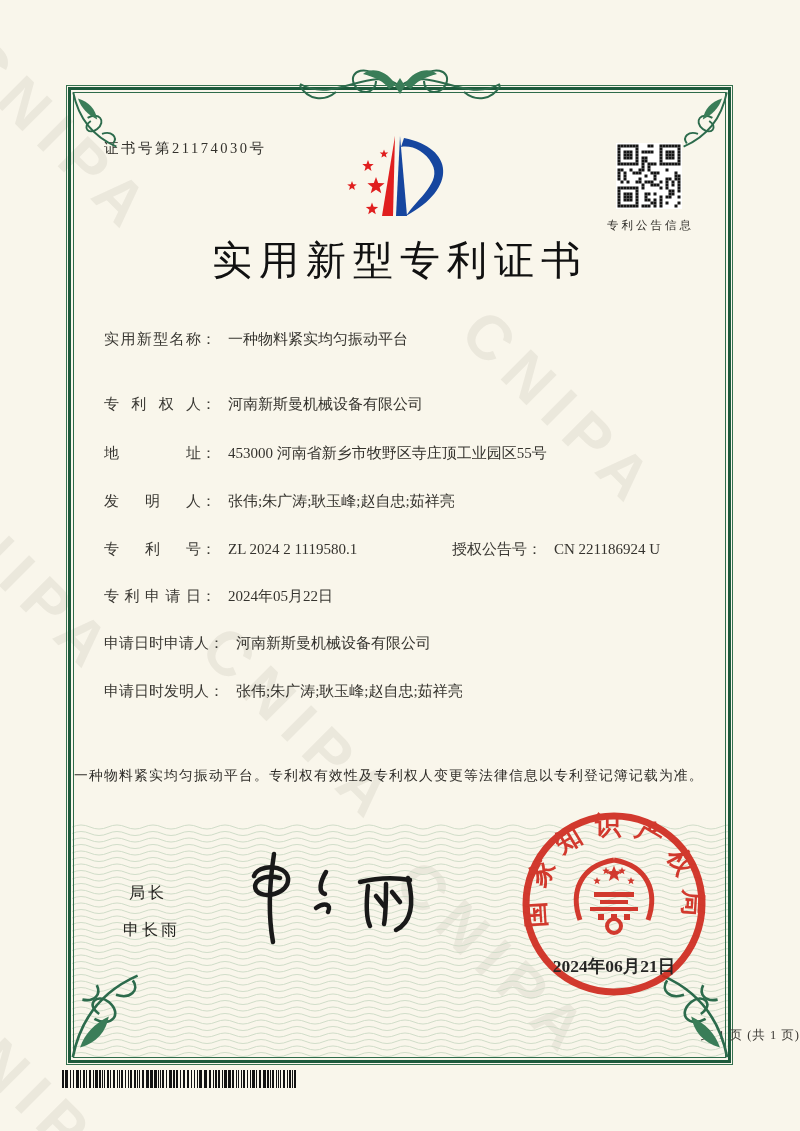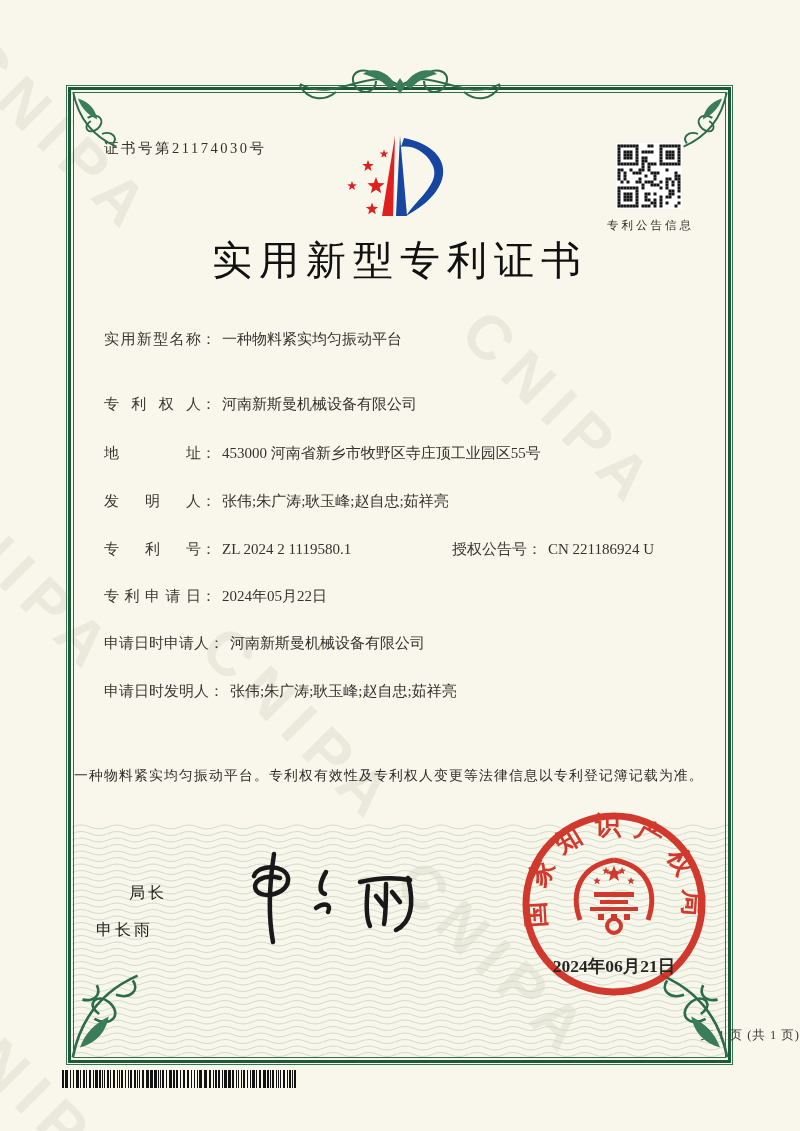--- a/index.html
+++ b/index.html
@@ -33,31 +33,31 @@
   #logo{position:absolute;left:338px;top:128px;z-index:2;}
   .qr-wrap{position:absolute;left:604px;top:143px;z-index:2;width:90px;text-align:right;}
   #qr{display:block;margin:0 auto;background:#fff;}
   .qr-caption{margin-top:9px;font-size:11.5px;letter-spacing:3px;color:#2f2d28;}
   .page-title{position:absolute;left:0;top:233px;width:800px;z-index:2;
     text-align:center;font-size:40px;font-weight:normal;letter-spacing:7px;color:#111;}
   
   .row{position:absolute;left:104px;z-index:2;font-size:15px;color:#3a3833;white-space:nowrap;}
   .lbl{display:inline-block;min-width:97px;text-align:justify;text-align-last:justify;}
   .colon{display:inline-block;}
-  .val{margin-left:6px;color:#35332e;}
+  .val{margin-left:12px;color:#35332e;}
   .col2{position:absolute;left:348px;top:0;white-space:nowrap;}
   .lbl2{display:inline-block;}
   
   .statement{position:absolute;left:74px;top:762px;width:652px;z-index:2;
     font-size:13.8px;line-height:28px;letter-spacing:1.2px;color:#2f2d29;}
   .statement .l1{text-indent:2em;}
   
   .sig-title{position:absolute;left:129px;top:883px;z-index:2;font-size:16px;letter-spacing:3px;
     font-family:"Liberation Sans","DejaVu Sans",sans-serif;color:#23221f;}
-  .sig-name{position:absolute;left:96px;top:920px;z-index:2;font-size:16px;letter-spacing:3px;
+  .sig-name{position:absolute;left:123px;top:920px;z-index:2;font-size:16px;letter-spacing:3px;
     font-family:"Liberation Sans","DejaVu Sans",sans-serif;color:#23221f;}
   #signature{position:absolute;left:228px;top:840px;z-index:2;}
   #signature path{fill:none;stroke:#191919;stroke-width:4.5;stroke-linecap:round;stroke-linejoin:round;}
   
   #seal{position:absolute;left:518px;top:808px;z-index:3;}
   
   .page-footer{position:absolute;left:0;top:1027px;width:800px;z-index:2;
     text-align:right;font-size:12.5px;letter-spacing:1px;color:#3b3934;}
   #barcode{position:absolute;left:62px;top:1070px;z-index:2;}
   #barcode rect{fill:#121212;}

